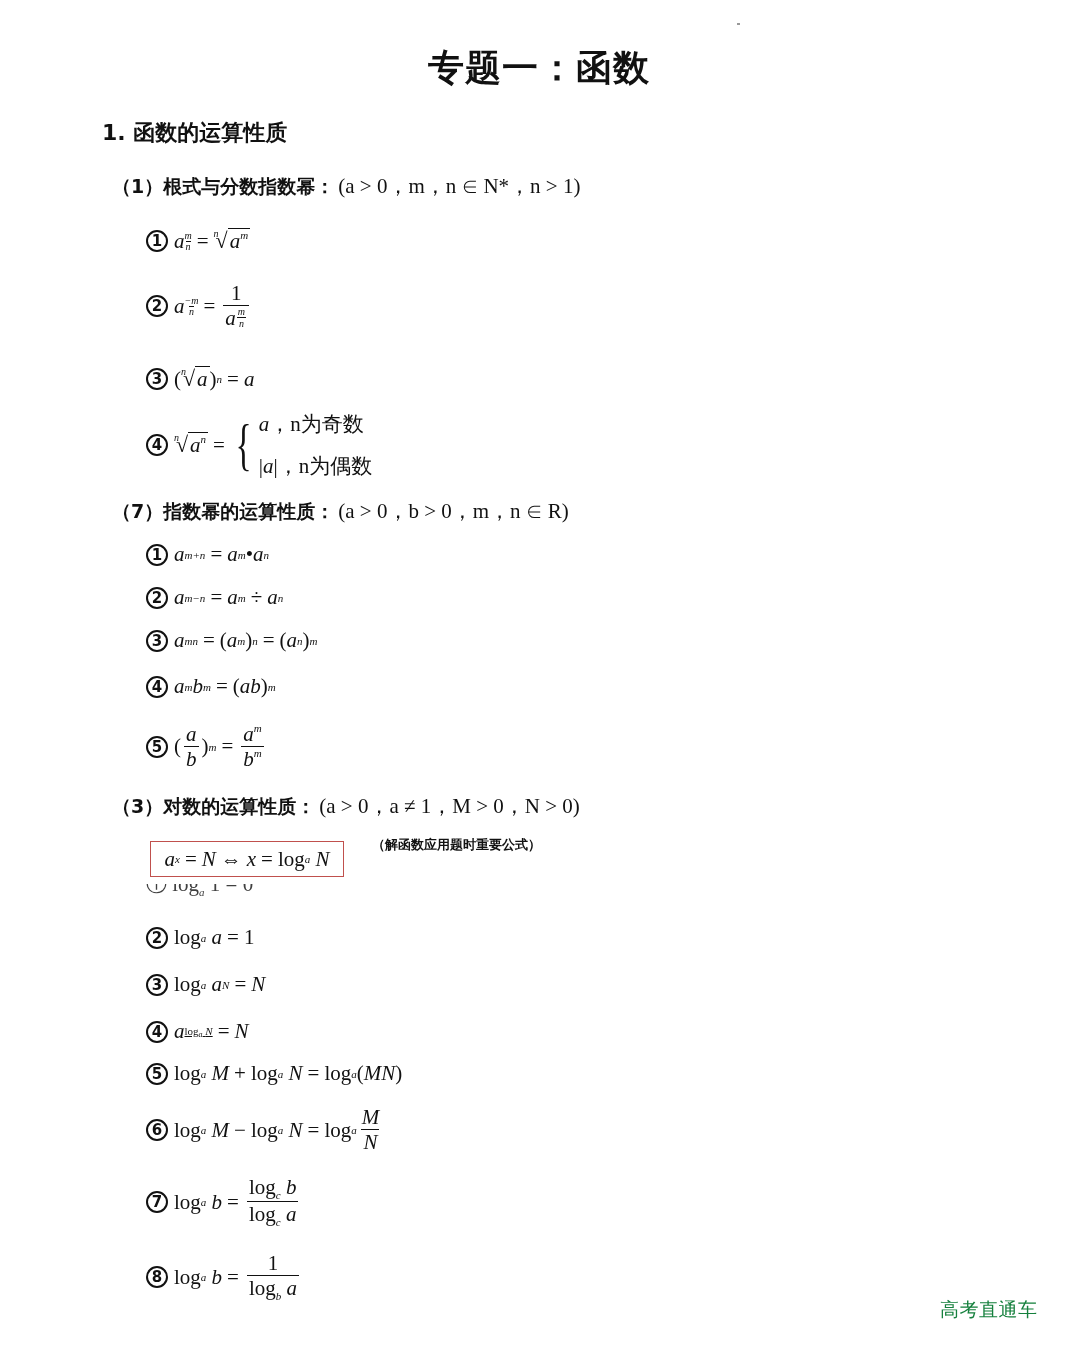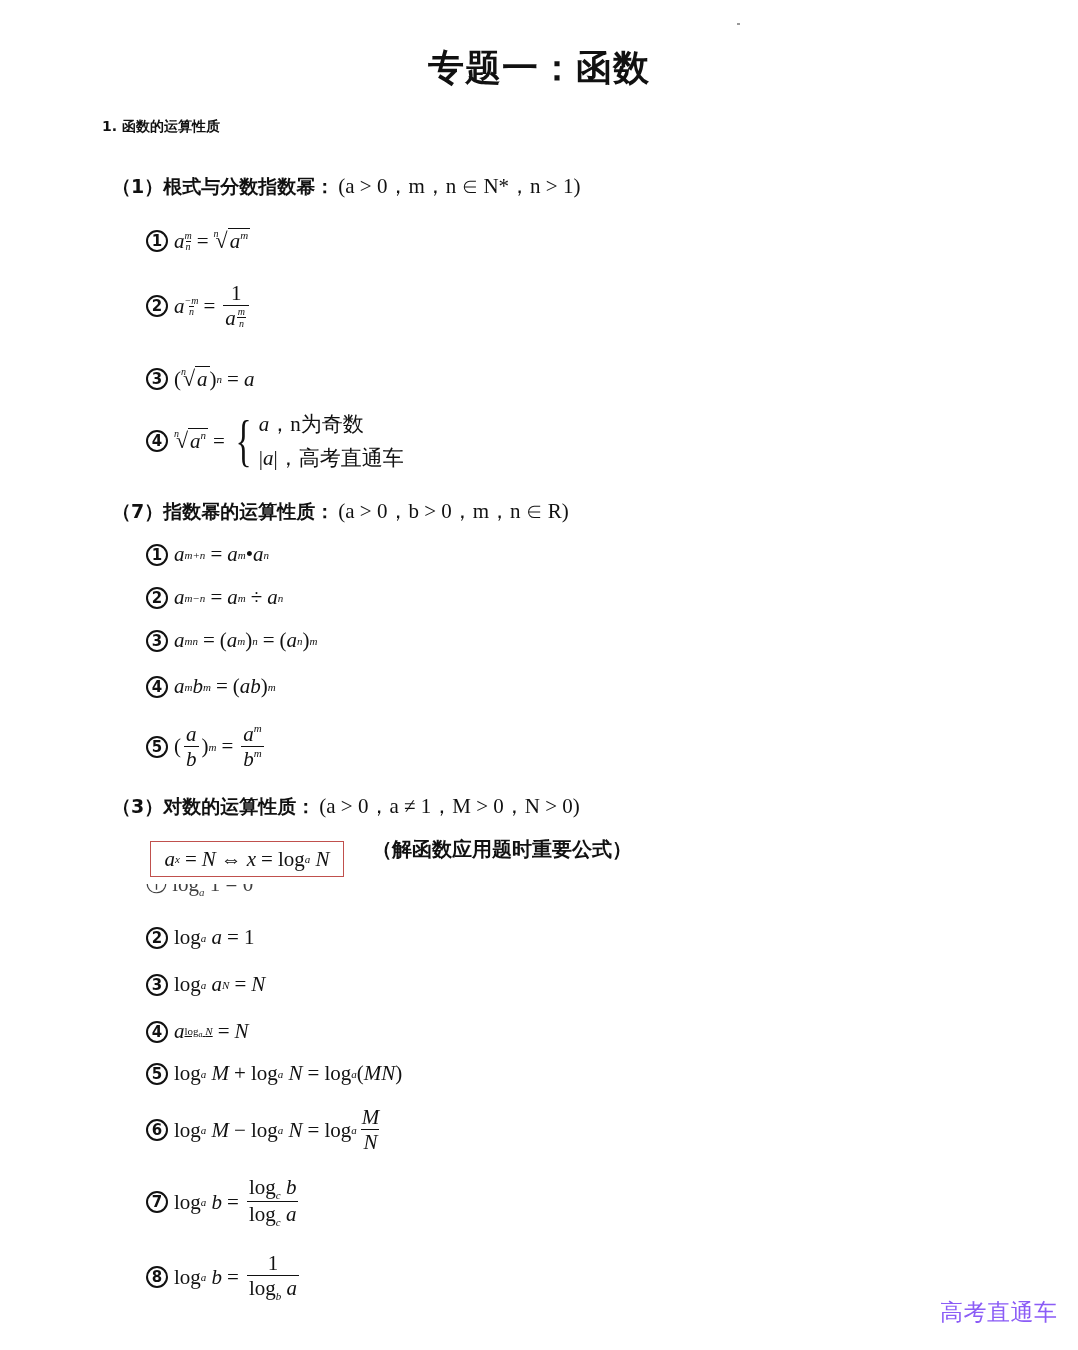--- a/index.html
+++ b/index.html
@@ -1,43 +1,43 @@
 <!DOCTYPE html>
 <html><head>
 <meta charset="utf-8">
 <style>
   html, body { margin:0; padding:0; background:#ffffff; }
   body { width:1078px; height:1350px; position:relative; overflow:hidden; color:#111; }
   .title { position:absolute; left:0; width:1078px; top:44px; text-align:center; font-family:"DejaVu Sans", sans-serif; font-weight:bold; font-size:36px; letter-spacing:1px; }
-  .h1 { position:absolute; left:102px; top:118px; font-family:"DejaVu Sans", sans-serif; font-weight:bold; font-size:14px; }
+  .h1 { position:absolute; left:102px; top:118px; font-family:"DejaVu Sans", sans-serif; font-weight:bold; font-size:22px; }
   .h2 { position:absolute; left:112px; font-family:"DejaVu Sans", sans-serif; font-weight:bold; font-size:19px; white-space:nowrap; }
   .h2 .cond { font-family:"Liberation Serif", serif; font-weight:normal; font-size:21px; font-style:normal; margin-left:4px; }
   .f { position:absolute; left:146px; display:flex; align-items:center; font-family:"Liberation Serif", serif; font-size:21px; white-space:nowrap; }
   .num { display:inline-flex; width:22px; height:22px; border:2.4px solid #111; border-radius:50%; align-items:center; justify-content:center; font-family:"DejaVu Sans", sans-serif; font-weight:bold; font-size:15px; margin-right:6px; box-sizing:border-box; }
   i { font-style:italic; }
   sup { font-size:11px; font-style:italic; vertical-align:9px; }
   sub { font-size:11px; font-style:italic; vertical-align:-5px; }
   .op { margin:0 5px; }
   .frac { display:inline-flex; flex-direction:column; align-items:center; vertical-align:middle; margin:0 3px; }
   .frac .n { padding:0 2px; line-height:1.1; }
   .frac .d { border-top:1.4px solid #111; padding:0 2px; line-height:1.15; }
   .sfrac { display:inline-flex; flex-direction:column; align-items:center; font-size:10px; font-style:italic; vertical-align:14px; line-height:1; }
   .sfrac .d { border-top:1px solid #111; }
   .root { display:inline-flex; align-items:flex-end; }
   .root .idx { font-size:10px; font-style:italic; margin-right:-3px; align-self:flex-start; }
   .root .rad { font-size:22px; }
   .root .body { border-top:1.4px solid #111; padding:0 2px; }
   .brace { display:inline-flex; align-items:center; }
   .brace .b { font-size:56px; font-weight:100; line-height:1; margin-right:2px; transform:scaleX(0.6); }
-  .brace .cases { display:flex; flex-direction:column; gap:6px; }
+  .brace .cases { display:flex; flex-direction:column; gap:14px; }
   .boxed { position:absolute; left:150px; top:841px; width:194px; height:36px; border:1.6px solid #c0504d; box-sizing:border-box; display:flex; align-items:center; justify-content:center; font-family:"Liberation Serif", serif; font-size:21px; white-space:nowrap; }
-  .note { position:absolute; left:372px; top:836px; font-family:"DejaVu Sans", sans-serif; font-weight:bold; font-size:20px; }
+  .note { position:absolute; left:372px; top:836px; font-family:"DejaVu Sans", sans-serif; font-weight:bold; font-size:13px; }
   .cut { position:absolute; left:146px; top:884px; width:120px; height:12px; overflow:hidden; color:#404040; }
   .cut span { position:absolute; top:-14px; font-family:"Liberation Serif", serif; font-size:21px; }
-  .watermark { position:absolute; left:940px; top:1297px; font-family:"DejaVu Sans", sans-serif; font-size:23px; color:#8b5cf6; letter-spacing:0.5px; }
+  .watermark { position:absolute; left:940px; top:1297px; font-family:"DejaVu Sans", sans-serif; font-size:19px; color:#15803d; letter-spacing:0.5px; }
   .dot { position:absolute; left:737px; top:23px; width:3px; height:2px; background:#999; }
 </style>
 </head>
 <body>
 
 <div class="dot"></div>
 
 <div class="title">专题一：函数</div>
 <div class="h1">1.  函数的运算性质</div>
 
@@ -92,21 +92,21 @@
   <span class="root">
       <span class="idx">n</span>
       <span class="rad">√</span>
       <span class="body"><i>a</i><sup>n</sup></span>
     </span>
   <span class="op">=</span>
   <span class="brace">
       <span class="b">{</span>
     <span class="cases">
       <span><i>a</i><span>，n为奇数</span></span>
-      <span>|<i>a</i>|<span>，高考直通车</span></span>
+      <span>|<i>a</i>|<span>，n为偶数</span></span>
     </span>
   </span>
 </div>
 
 <div class="h2" style="top:497px;">
   <span>（7）指数幂的运算性质：</span><span class="cond">(a &gt; 0，b &gt; 0，m，n ∈ R)</span>
 </div>
 
 <div class="f" style="top:542px;">
   <span class="num">1</span>

